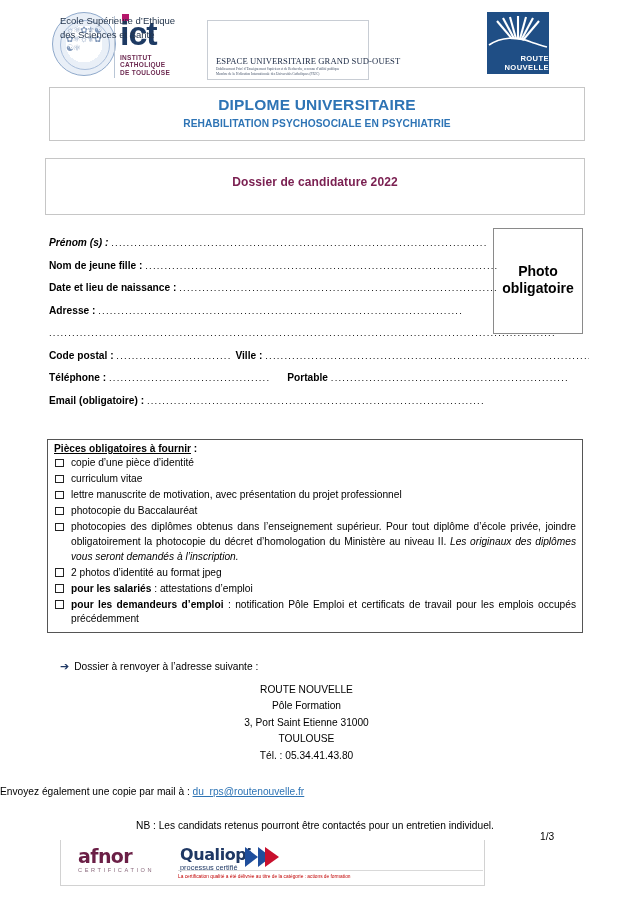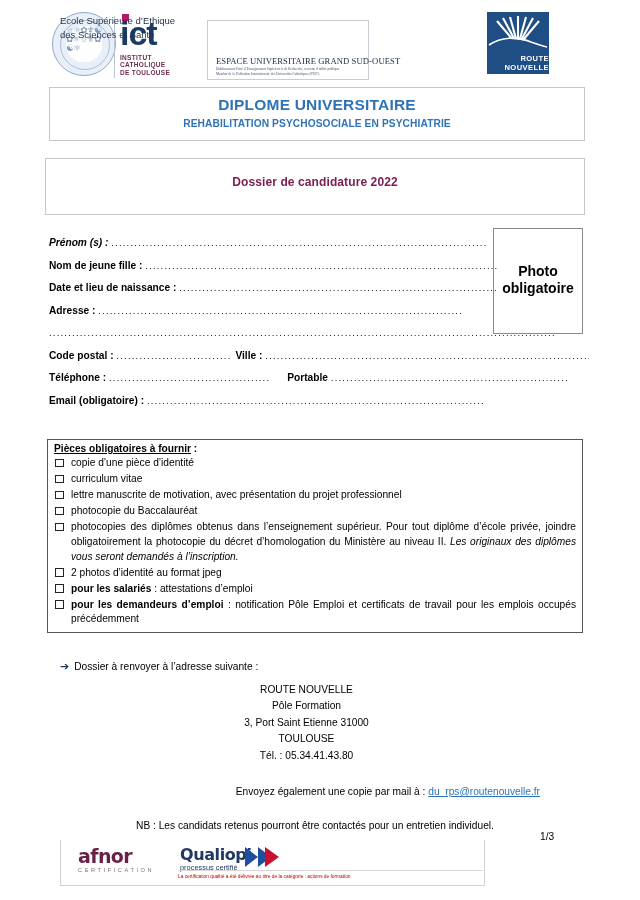--- a/index.html
+++ b/index.html
@@ -80,21 +80,21 @@
         border:1px solid #222;background:#fff;box-sizing:border-box;}
   .item b{font-weight:bold;}
   .item i{font-style:italic;}
 
   
   .send{position:absolute;left:0;top:660px;width:640px;}
   .send-line{position:relative;left:60px;font-size:10.2px;}
   .arrow{color:#1f3864;font-weight:bold;font-size:11px;margin-right:5px;}
   .addr{margin-top:9px;text-align:center;font-size:10.2px;line-height:16.4px;
         width:640px;padding-right:27px;box-sizing:border-box;}
-  .mail{margin-top:22px;text-align:right;font-size:10.2px;width:540px;
+  .mail{margin-top:22px;text-align:left;font-size:10.2px;width:540px;
         padding-right:0;box-sizing:border-box;}
   .mail a{color:#2e74b5;text-decoration:underline;}
   .nb{margin-top:23px;text-align:center;font-size:10.2px;width:640px;
         padding-right:10px;box-sizing:border-box;}
 
   
   .pg{position:absolute;left:540px;top:831px;font-size:10.2px;}
   .foot{position:absolute;left:60px;top:840px;width:425px;height:52px;}
   .foot-frame{position:absolute;left:0;top:0;width:425px;height:46px;border:1px solid #d2d2d2;
         border-top:none;box-sizing:border-box;}

